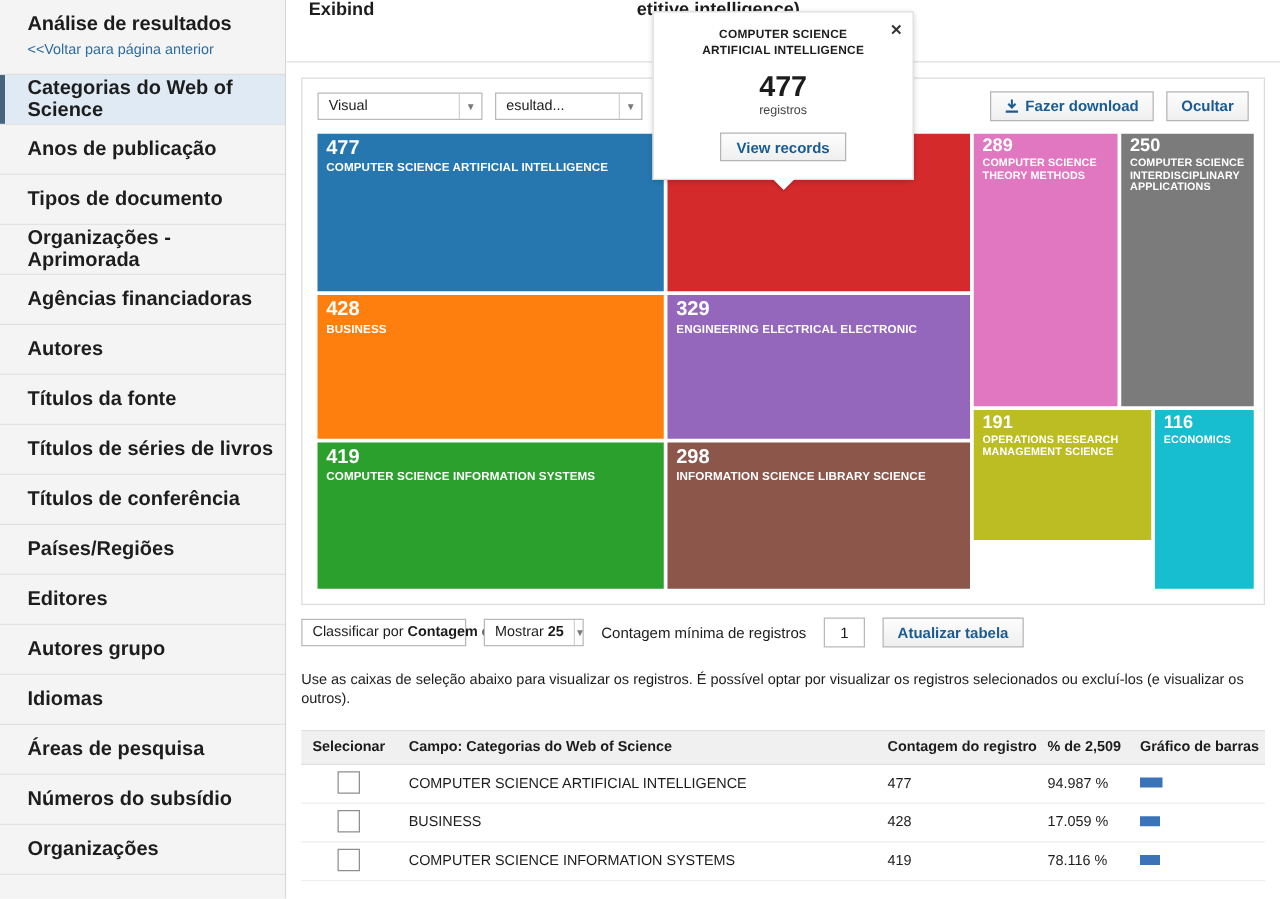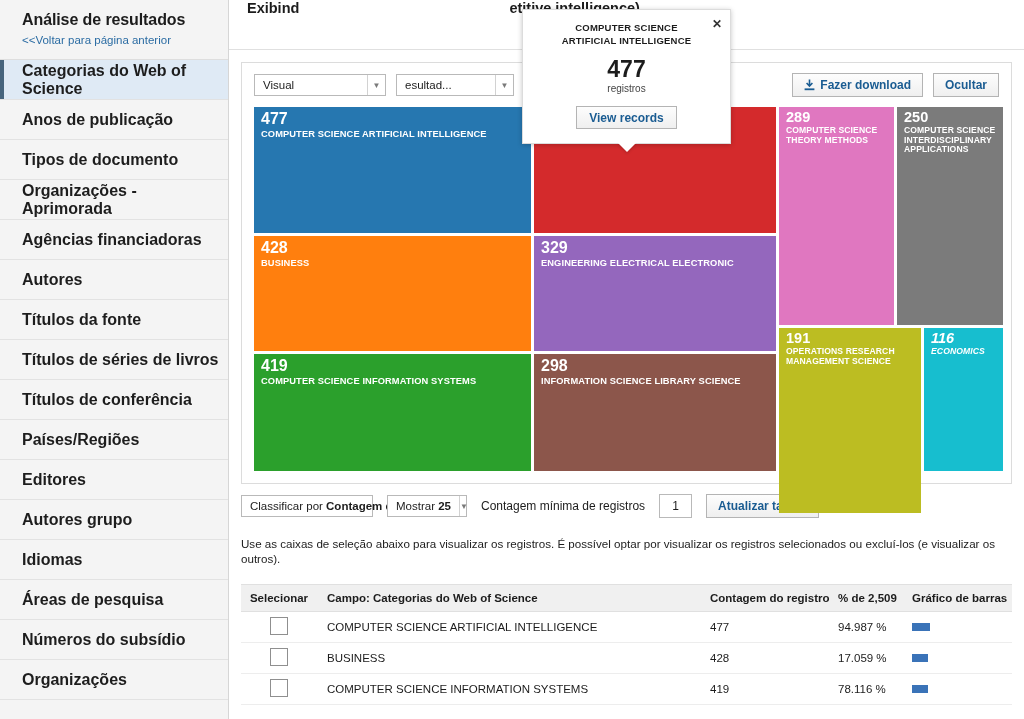--- a/index.html
+++ b/index.html
@@ -361,25 +361,25 @@
             <div class="tile-lbl">INFORMATION SCIENCE LIBRARY SCIENCE</div>
           </div>
           <div class="tile small" style="left: 525px; top: 0px; width: 115px; height: 218px; background: rgb(224, 119, 192);">
             <div class="tile-num">289</div>
             <div class="tile-lbl">COMPUTER SCIENCE THEORY METHODS</div>
           </div>
           <div class="tile small" style="left: 643px; top: 0px; width: 106px; height: 218px; background: rgb(123, 123, 123);">
             <div class="tile-num">250</div>
             <div class="tile-lbl">COMPUTER SCIENCE INTERDISCIPLINARY APPLICATIONS</div>
           </div>
-          <div class="tile small" style="left: 525px; top: 221px; width: 142px; height: 185px; background: rgb(188, 189, 34);">
+          <div class="tile small" style="left: 525px; top: 221px; width: 142px; height: 104px; background: rgb(188, 189, 34);">
             <div class="tile-num">191</div>
             <div class="tile-lbl">OPERATIONS RESEARCH MANAGEMENT SCIENCE</div>
           </div>
-          <div class="tile small" style="left: 670px; top: 221px; width: 79px; height: 143px; background: rgb(23, 190, 207); font-style: italic;">
+          <div class="tile small" style="left: 670px; top: 221px; width: 79px; height: 143px; background: rgb(23, 190, 207);">
             <div class="tile-num">116</div>
             <div class="tile-lbl">ECONOMICS</div>
           </div>
         </div>
     </div>
 
     <div class="controls-row">
       <div class="select-box" style="width:132px;">
         <span class="cap"><span>Classificar por </span><b>Contagem d...</b></span>
         <span class="spacer"></span>

